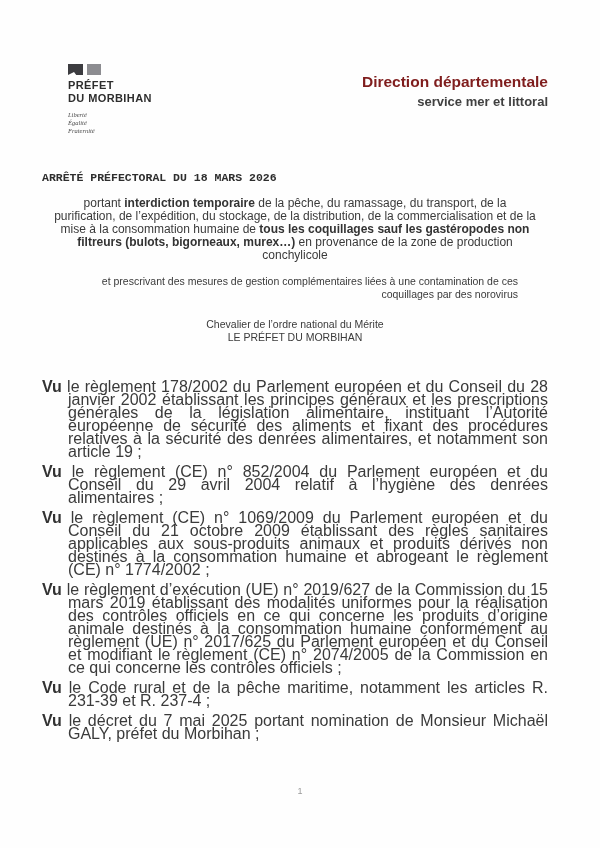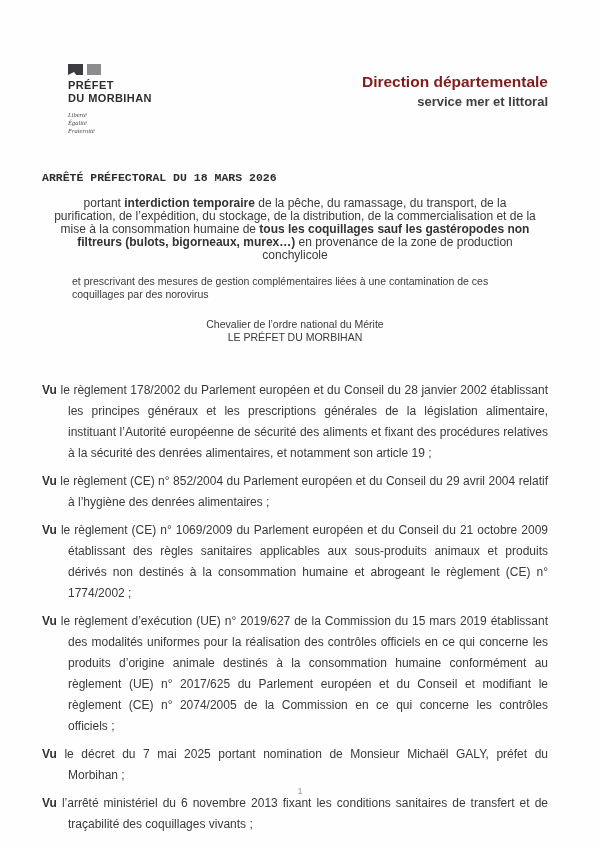--- a/index.html
+++ b/index.html
@@ -21,27 +21,27 @@
   .motto{margin-top:6px;font-family:"Liberation Serif",serif;font-style:italic;
          font-size:6.5px;line-height:8px;color:#4a4a4a;}
   .dir-block{text-align:right;padding-top:8px;}
   .dir-main{font-weight:bold;font-size:15.5px;line-height:20px;color:#7f1d1d;}
   .dir-sub{font-weight:bold;font-size:13px;line-height:20px;color:#404040;}
 
   
   .title{margin-top:36px;font-weight:bold;font-size:11.5px;color:#2e2e2e;font-family:Liberation Mono, monospace;}
   .intro{margin:13px 10px 0 10px;text-align:center;font-size:12px;line-height:13px;}
   .zone{margin-top:21px;text-align:center;font-weight:bold;font-size:10.5px;color:#333;}
-  .complement{margin:13px 30px 0 30px;text-align:left;font-size:10.5px;line-height:13px;}
+  .complement{margin:13px 30px 0 30px;text-align:right;font-size:10.5px;line-height:13px;}
   .authority{margin-top:17px;text-align:center;font-size:10.5px;line-height:13px;}
 
   
   .visas{margin-top:36px;}
   .vu{padding-left:26px;text-indent:-26px;text-align:justify;
-      font-size:12px;line-height:21px;margin-bottom:7px;}
+      font-size:16px;line-height:13px;margin-bottom:7px;}
   .vu .lbl{font-weight:bold;color:#333;}
   b{color:#333;}
 
   .page-number{position:absolute;left:0;right:0;bottom:52px;text-align:center;
                font-size:9px;color:#9a9a9a;}
 </style>
 </head>
 <body>
 
 <div class="page">
@@ -77,20 +77,20 @@
     <div class="authority">
       <div>Chevalier de l’ordre national du Mérite</div>
       <div>LE PRÉFET DU MORBIHAN</div>
     </div>
 
     <div class="visas">
       <div class="vu"><span class="lbl">Vu</span> <span>le règlement 178/2002 du Parlement européen et du Conseil du 28 janvier 2002 établissant les principes généraux et les prescriptions générales de la législation alimentaire, instituant l’Autorité européenne de sécurité des aliments et fixant des procédures relatives à la sécurité des denrées alimentaires, et notamment son article 19&nbsp;;</span></div>
       <div class="vu"><span class="lbl">Vu</span> <span>le règlement (CE) n° 852/2004 du Parlement européen et du Conseil du 29 avril 2004 relatif à l’hygiène des denrées alimentaires&nbsp;;</span></div>
       <div class="vu"><span class="lbl">Vu</span> <span>le règlement (CE) n° 1069/2009 du Parlement européen et du Conseil du 21 octobre 2009 établissant des règles sanitaires applicables aux sous-produits animaux et produits dérivés non destinés à la consommation humaine et abrogeant le règlement (CE) n° 1774/2002&nbsp;;</span></div>
       <div class="vu"><span class="lbl">Vu</span> <span>le règlement d’exécution (UE) n° 2019/627 de la Commission du 15 mars 2019 établissant des modalités uniformes pour la réalisation des contrôles officiels en ce qui concerne les produits d’origine animale destinés à la consommation humaine conformément au règlement (UE) n° 2017/625 du Parlement européen et du Conseil et modifiant le règlement (CE) n° 2074/2005 de la Commission en ce qui concerne les contrôles officiels&nbsp;;</span></div>
+      <div class="vu"><span class="lbl">Vu</span> <span>le Code rural et de la pêche maritime, notamment les articles R. 231-39 et R. 237-4&nbsp;;</span></div>
       <div class="vu"><span class="lbl">Vu</span> <span>le décret du 7 mai 2025 portant nomination de Monsieur Michaël GALY, préfet du Morbihan&nbsp;;</span></div>
-      <div class="vu"><span class="lbl">Vu</span> <span>l’arrêté ministériel du 6 novembre 2013 fixant les conditions sanitaires de transfert et de traçabilité des coquillages vivants&nbsp;;</span></div>
     </div>
 
   </div>
 
   <div class="page-number">1</div>
 </div>
 
 </body></html>

